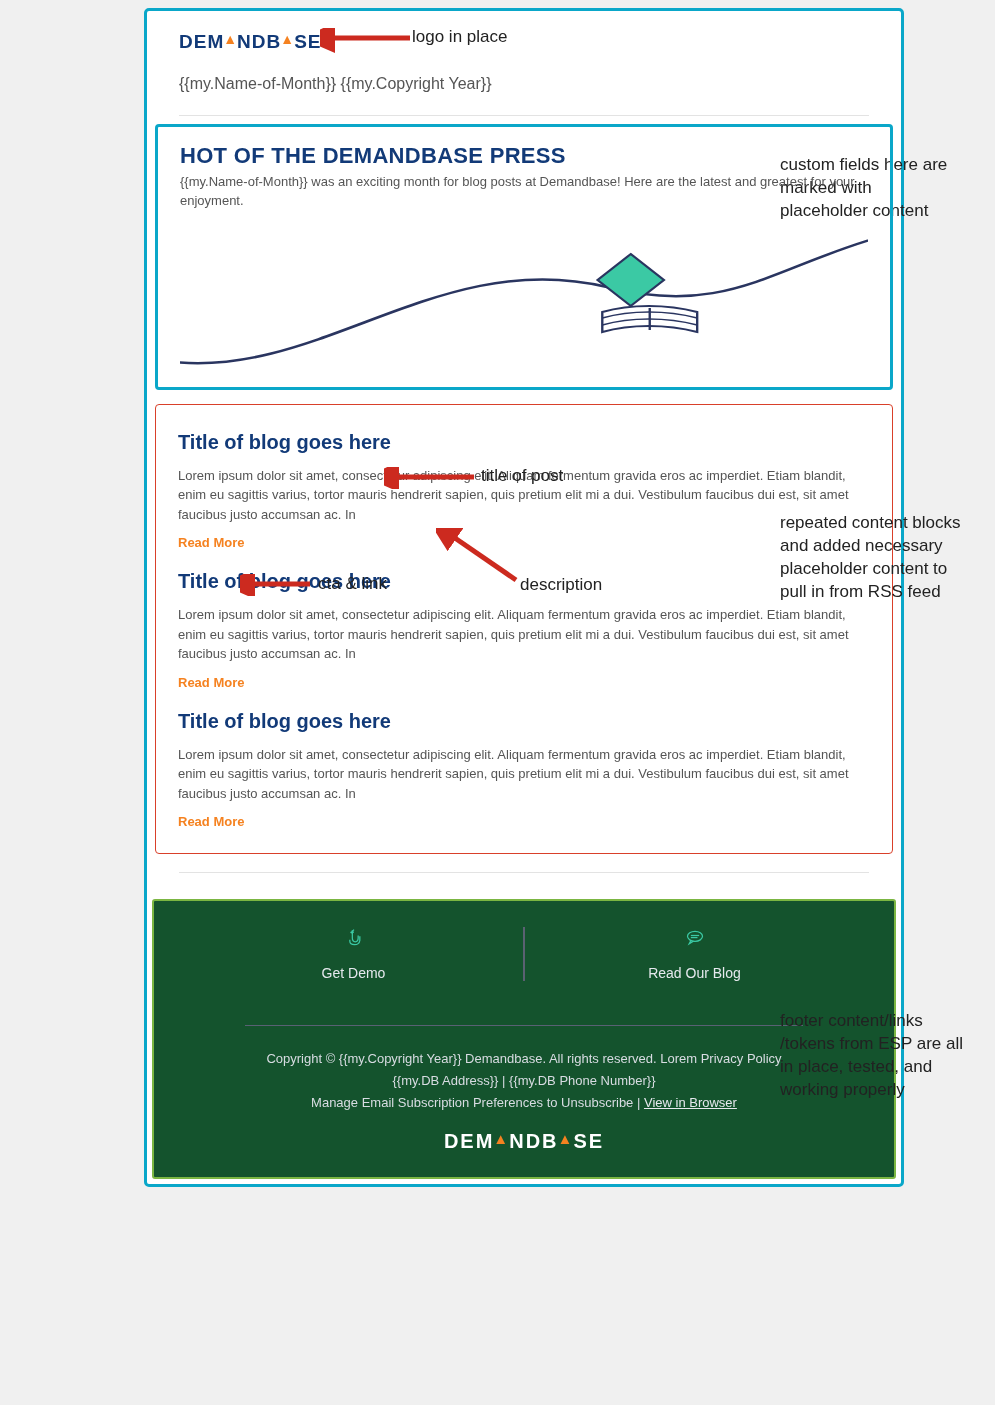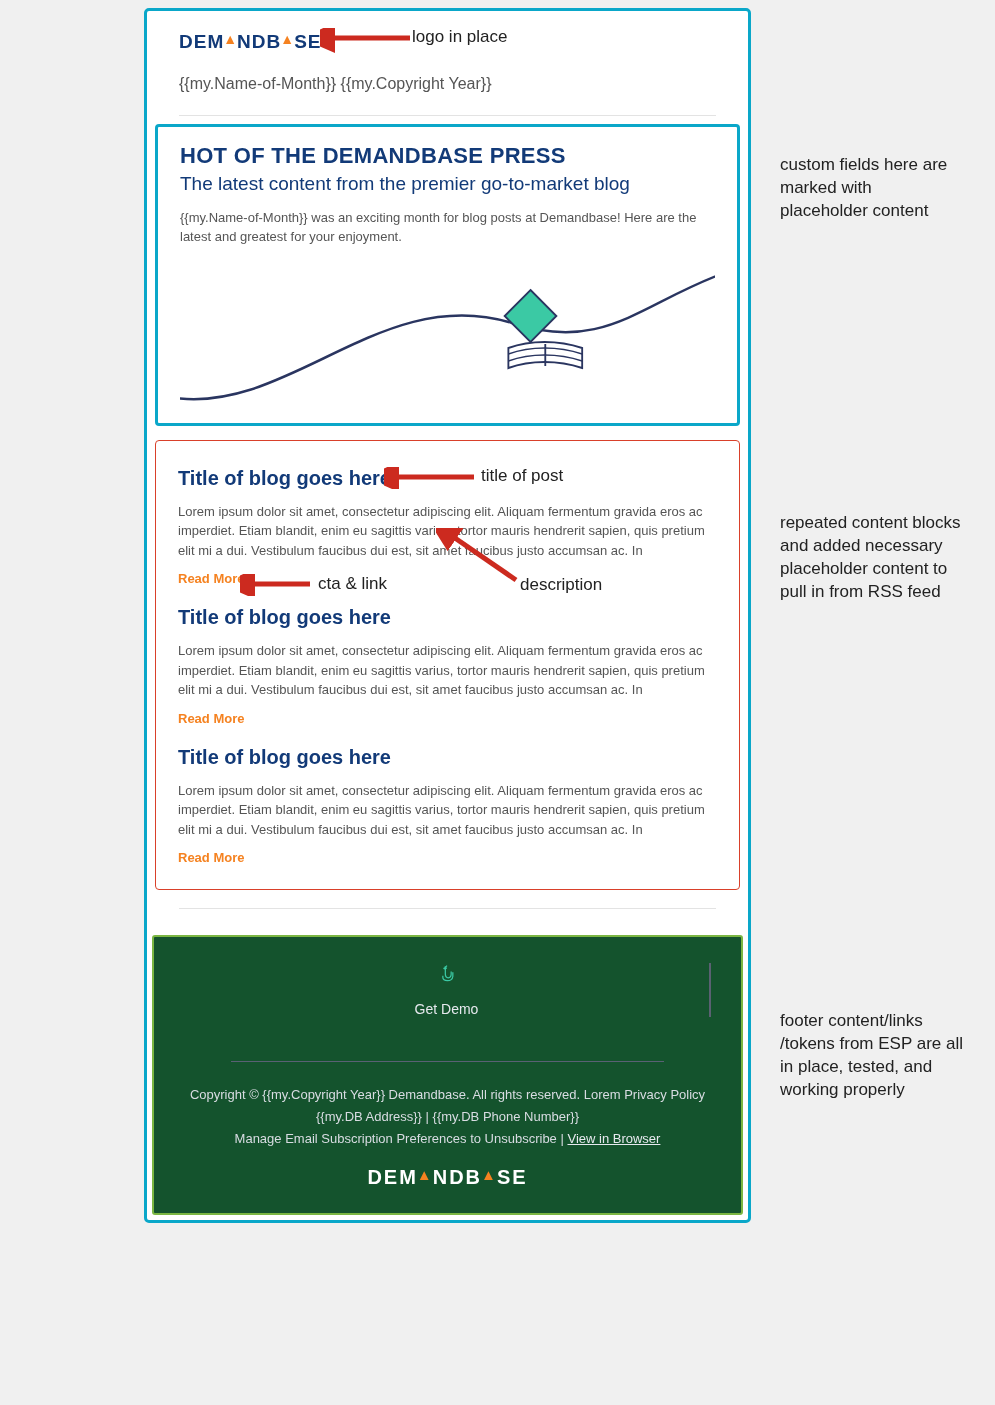--- a/index.html
+++ b/index.html
@@ -9,21 +9,21 @@
     color: #333;
     font-size: 14px;
     width: 995px;
   }
   .canvas {
     padding: 8px 10px;
     width: 975px;
     position: relative;
   }
   .email-frame {
-    width: 607px;
+    width: 760px;
     margin-left: 134px;
     border: 3px solid #0aa7c9;
     border-radius: 5px;
     background: #fff;
     box-sizing: border-box;
   }
   .pad { padding: 20px 32px 6px 32px; }
   .logo-row { display: flex; align-items: center; gap: 20px; }
   .logo-wordmark {
     font-weight: 800;
@@ -184,21 +184,20 @@
         </div>
       </div>
       <div class="month-line">{{my.Name-of-Month}} {{my.Copyright Year}}</div>
     </div>
 
     <hr class="thin">
 
     <div class="hero-wrap">
       <div class="hero">
         <h2 class="hero-title">HOT OF THE DEMANDBASE PRESS</h2>
-        <div class="hero-sub">The latest content from the premier go-to-market blog</div>
         <div class="hero-body">{{my.Name-of-Month}} was an exciting month for blog posts at Demandbase! Here are the latest and greatest for your enjoyment.</div>
         <div class="hero-art">
           <svg viewBox="0 0 580 170" preserveAspectRatio="none">
             <path d="M -5 145 C 120 160, 220 30, 360 70 C 460 100, 500 50, 590 20" stroke="#2a3560" stroke-width="2.5" fill="none"></path>
             <g transform="translate(350,45)">
               <polygon points="30,-8 58,18 30,44 2,18" fill="#3bc9a4" stroke="#2a3560" stroke-width="2"></polygon>
               <path d="M 6 50 L 6 70 C 30 62 60 62 86 70 L 86 50 C 60 42 30 42 6 50 Z" fill="#fff" stroke="#2a3560" stroke-width="2"></path>
               <path d="M 6 56 C 30 48 60 48 86 56" stroke="#2a3560" stroke-width="1.5" fill="none"></path>
               <path d="M 6 63 C 30 55 60 55 86 63" stroke="#2a3560" stroke-width="1.5" fill="none"></path>
               <line x1="46" y1="46" x2="46" y2="68" stroke="#2a3560" stroke-width="2"></line>
@@ -237,20 +236,31 @@
             <div class="foot-icons">
               <svg viewBox="0 0 24 24" style="fill:none;stroke:#3bc9a4;stroke-width:1.5">
                   <path d="M10 3 L10 12 M10 12 C 10 18 17 18 17 12 L17 9 M7 14 L7 16 C 7 21 18 22 19 15 L19 10 M8 6 L12 2 L8 6 M12 2 L8 6"></path>
                   <path d="M8 5 h4 M10 3 v4" stroke="#3bc9a4"></path>
                 </svg>
             </div>
             <div class="foot-label">Get Demo</div>
           </div>
           <div class="vline"></div>
           <div class="vline"></div>
+          <div class="foot-col">
+            <div class="foot-icons">
+              <svg viewBox="0 0 24 24" style="fill:none;stroke:#3bc9a4;stroke-width:1.5">
+                  <ellipse cx="12" cy="10" rx="9" ry="6"></ellipse>
+                  <path d="M7 15 L5 19 L10 16"></path>
+                  <line x1="7" y1="9" x2="17" y2="9"></line>
+                  <line x1="7" y1="11.5" x2="15" y2="11.5"></line>
+                </svg>
+            </div>
+            <div class="foot-label">Read Our Blog</div>
+          </div>
         </div>
         <hr class="hr2">
         <div class="legal">
           <div>Copyright © {{my.Copyright Year}} Demandbase. All rights reserved. Lorem Privacy Policy</div>
           <div>{{my.DB Address}} | {{my.DB Phone Number}}</div>
           <div>
             <span>Manage Email Subscription Preferences to Unsubscribe | </span><a href="#">View in Browser</a>
           </div>
         </div>
         <div class="footer-logo">

